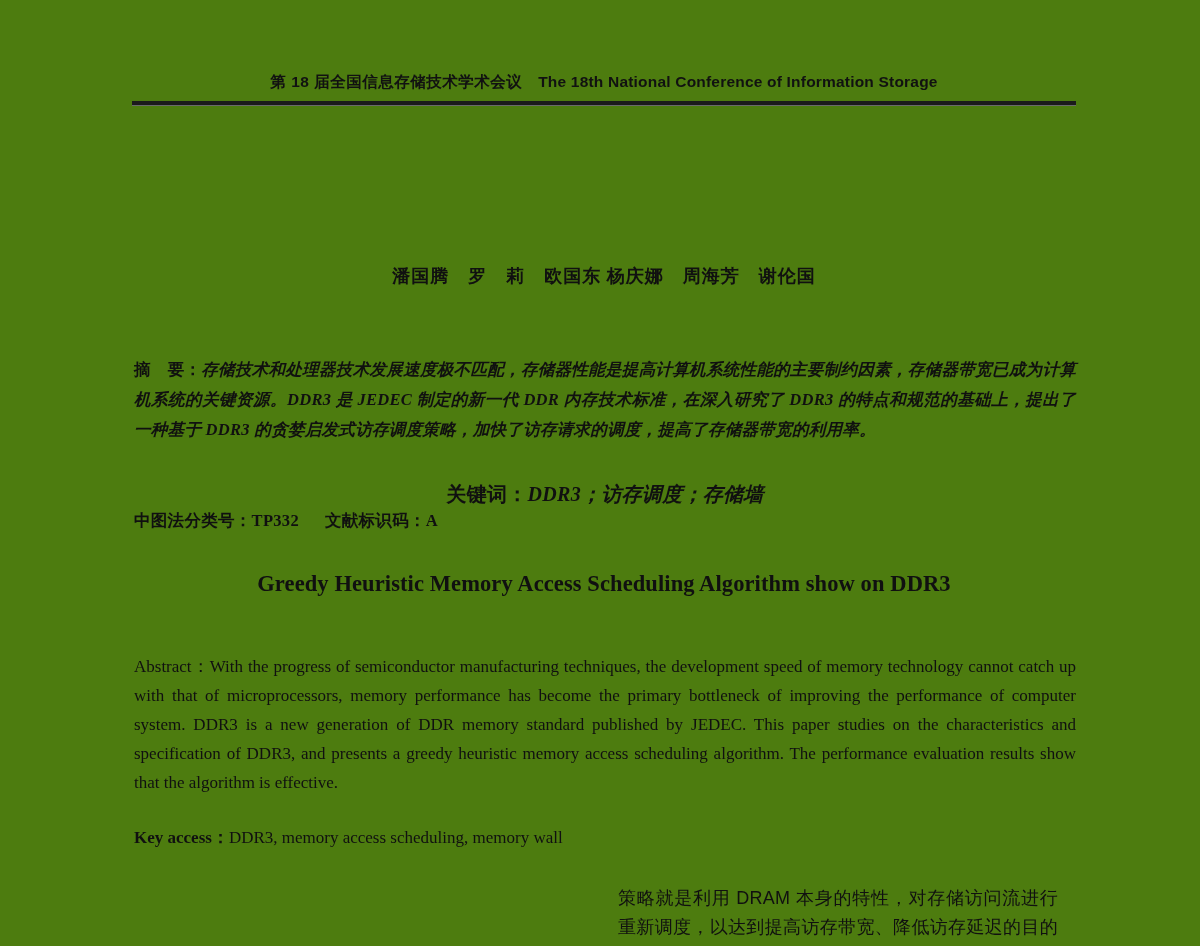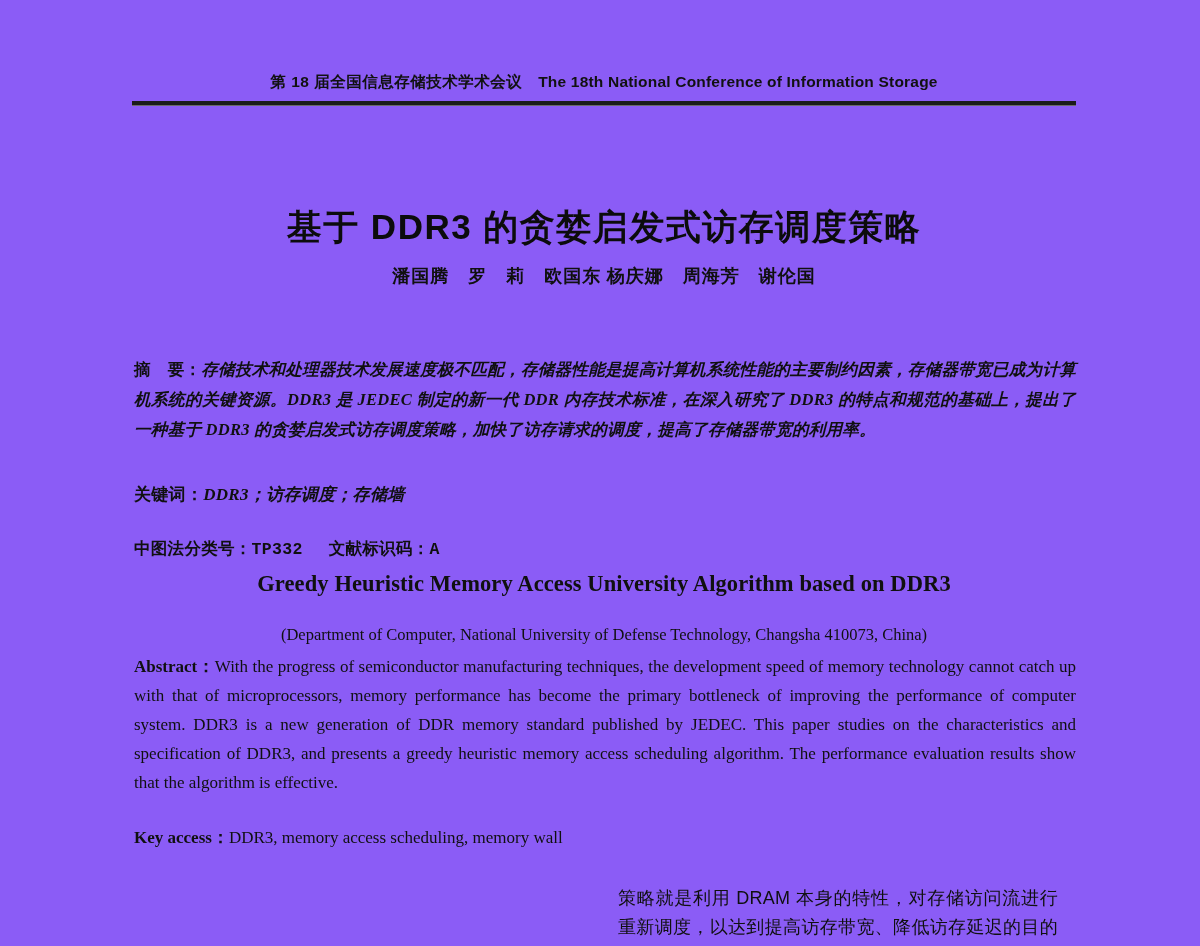--- a/index.html
+++ b/index.html
@@ -13,21 +13,21 @@
     overflow: hidden;
     font-family: "Liberation Serif", "DejaVu Serif", serif;
     color: #101010;
     position: relative;
   }
   .page {
     position: absolute;
     left: 0; top: 0;
     width: 1200px;
     height: 946px;
-    background: #8b5cf6;
+    background: #4d7c0f;
   }
 
   
   .runhead {
     position: absolute;
     left: 132px;
     top: 72px;
     width: 944px;
     text-align: center;
     font-family: "Liberation Sans", "DejaVu Sans", sans-serif;
@@ -103,35 +103,35 @@
     letter-spacing: 0.3px;
   }
   .abs-cn .lbl { font-style: normal; }
   .kw-cn {
     position: absolute;
     left: 134px;
     top: 480px;
     width: 942px;
     font-family: "Liberation Serif", "DejaVu Serif", serif;
     font-weight: bold;
-    font-size: 17px;
+    font-size: 20px;
     line-height: 29px;
     letter-spacing: 0.3px;
+    text-align: center;
   }
   .kw-cn .val { font-style: italic; }
   .clc-cn {
     position: absolute;
     left: 134px;
     top: 510px;
     width: 942px;
-    font-family: Liberation Mono, monospace;
+    font-family: Liberation Serif, serif;
     font-weight: bold;
     font-size: 16.5px;
     letter-spacing: 0.3px;
-    margin-top: 28px;
   }
   .clc-cn .gap2 { display: inline-block; width: 26px; }
 
   
   .title-en {
     position: absolute;
     left: 132px;
     top: 552px;
     width: 944px;
     text-align: center;
@@ -165,21 +165,21 @@
     position: absolute;
     left: 134px;
     top: 652px;
     width: 942px;
     font-family: "Liberation Serif", "DejaVu Serif", serif;
     font-size: 17px;
     line-height: 29px;
     text-align: justify;
     text-align-last: left;
   }
-  .abs-en .lbl { font-weight: bold; }
+  .abs-en .lbl { font-weight: normal; }
   .kw-en {
     position: absolute;
     left: 134px;
     top: 826px;
     width: 942px;
     font-family: "Liberation Serif", "DejaVu Serif", serif;
     font-size: 17px;
   }
   .kw-en .lbl { font-weight: bold; }
 
@@ -225,38 +225,36 @@
 </head>
 <body>
 
 <div class="page">
 
   <div class="runhead">
     <span class="cn">第 18 届全国信息存储技术学术会议</span><span class="gap"></span><span>The 18th National Conference of Information Storage</span>
   </div>
   <div class="rule"></div>
 
-  <h1 class="title-cn">基于 DDR3 的贪婪启发式访存调度策略</h1>
 
   <div class="authors-cn">潘国腾　罗　莉　欧国东 杨庆娜　周海芳　谢伦国</div>
 
   <div class="abs-cn">
     <span class="lbl">摘　要：</span><span>存储技术和处理器技术发展速度极不匹配，存储器性能是提高计算机系统性能的主要制约因素，存储器带宽已成为计算机系统的关键资源。DDR3 是 JEDEC 制定的新一代 DDR 内存技术标准，在深入研究了 DDR3 的特点和规范的基础上，提出了一种基于 DDR3 的贪婪启发式访存调度策略，加快了访存请求的调度，提高了存储器带宽的利用率。</span>
   </div>
 
   <div class="kw-cn">
     <span>关键词：</span><span class="val">DDR3；访存调度；存储墙</span>
   </div>
 
   <div class="clc-cn">
     <span>中图法分类号：</span><span>TP332</span><span class="gap2"></span><span>文献标识码：</span><span>A</span>
   </div>
 
-  <h2 class="title-en">Greedy Heuristic Memory Access University Algorithm based on DDR3</h2>
-  <div class="affil-en">(Department of Computer, National University of Defense Technology, Changsha 410073, China)</div>
+  <h2 class="title-en">Greedy Heuristic Memory Access Scheduling Algorithm show on DDR3</h2>
 
   <div class="abs-en">
     <span class="lbl">Abstract：</span><span>With the progress of semiconductor manufacturing techniques, the development speed of memory technology cannot catch up with that of microprocessors, memory performance has become the primary bottleneck of improving the performance of computer system. DDR3 is a new generation of DDR memory standard published by JEDEC. This paper studies on the characteristics and specification of DDR3, and presents a greedy heuristic memory access scheduling algorithm. The performance evaluation results show that the algorithm is effective.</span>
   </div>
 
   <div class="kw-en">
     <span class="lbl">Key access：</span><span>DDR3, memory access scheduling, memory wall</span>
   </div>
 
   <div class="cols">

